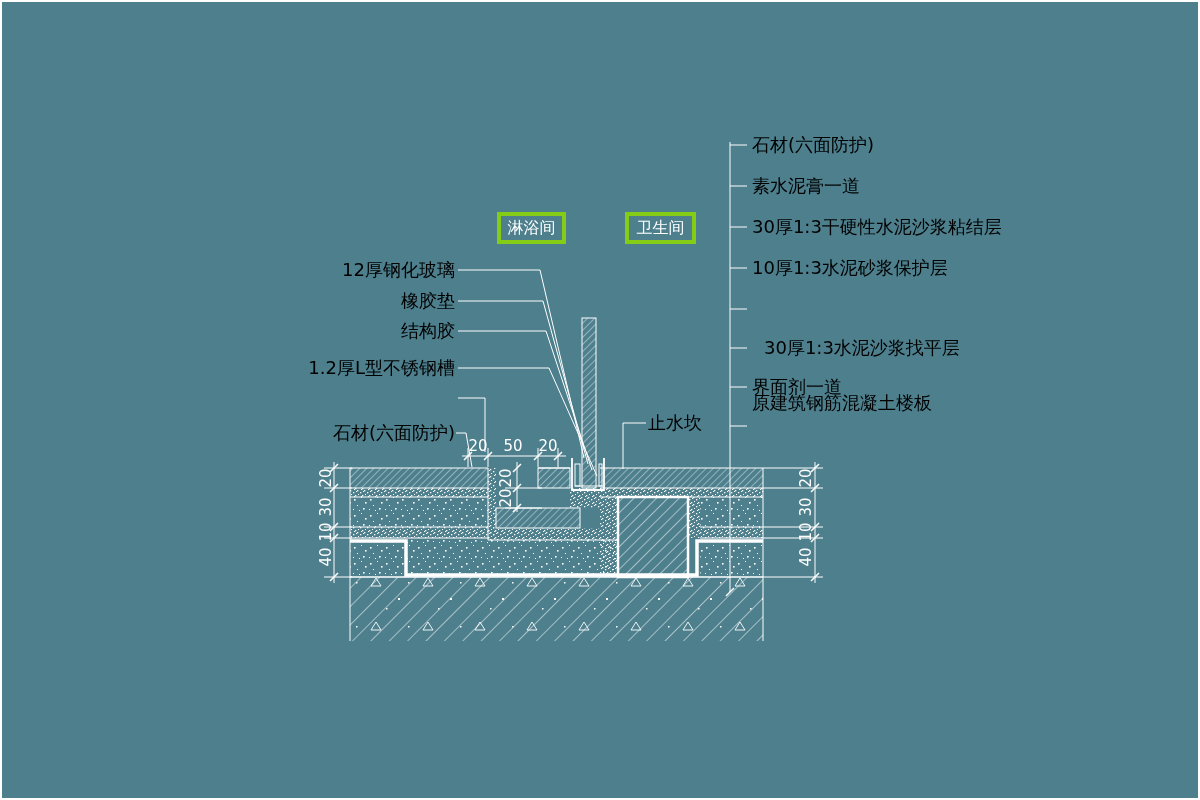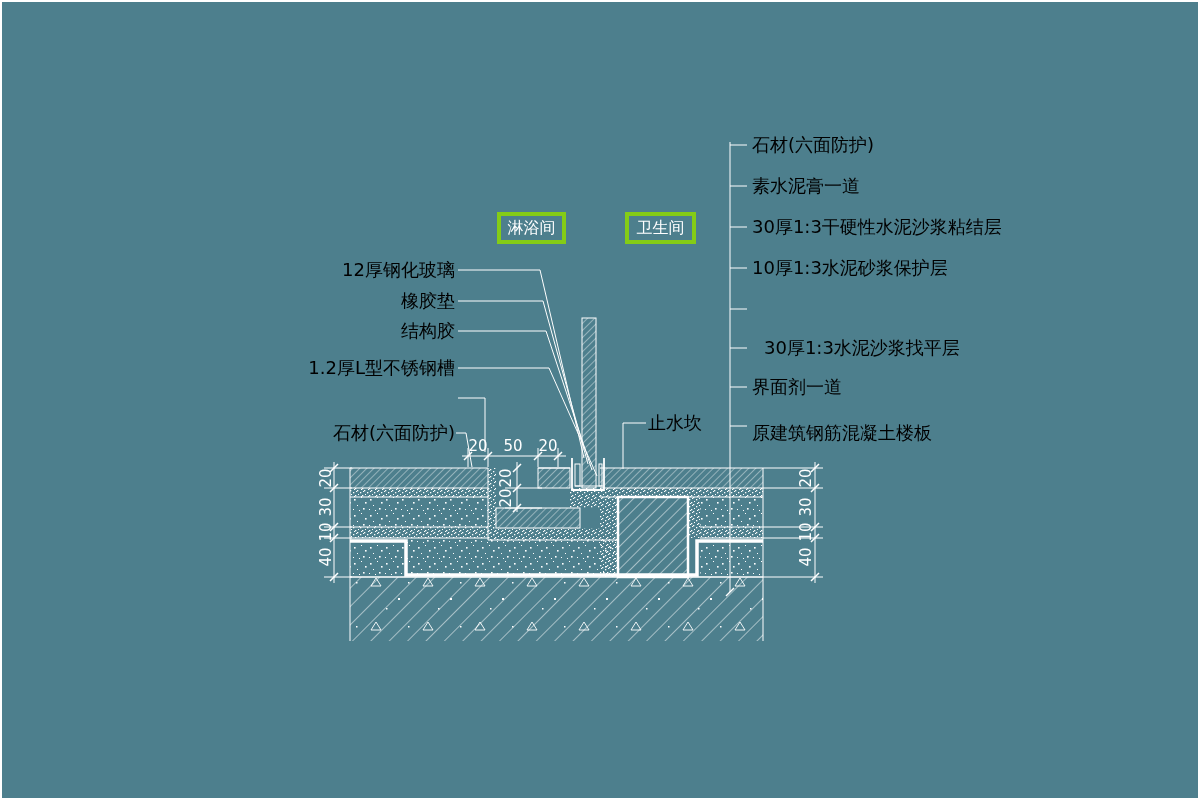--- a/index.html
+++ b/index.html
@@ -164,21 +164,21 @@
   <div class="lbl lbl-r" style="left:195px;top:422px;width:260px;">石材(六面防护)</div>
 
   <div class="lbl" style="left:648px;top:412px;">止水坎</div>
 
   <div class="lbl" style="left:752px;top:134px;">石材(六面防护)</div>
   <div class="lbl" style="left:752px;top:175px;">素水泥膏一道</div>
   <div class="lbl" style="left:752px;top:216px;">30厚1:3干硬性水泥沙浆粘结层</div>
   <div class="lbl" style="left:752px;top:257px;">10厚1:3水泥砂浆保护层</div>
   <div class="lbl" style="left:752px;top:337px;margin-left:12px;">30厚1:3水泥沙浆找平层</div>
   <div class="lbl" style="left:752px;top:376px;">界面剂一道</div>
-  <div class="lbl" style="left:752px;top:422px;text-align:right;">原建筑钢筋混凝土楼板</div>
+  <div class="lbl" style="left:752px;top:392px;text-align:right;">原建筑钢筋混凝土楼板</div>
 
   <div class="dim" style="left:463px;top:438px;">20</div>
   <div class="dim" style="left:498px;top:438px;">50</div>
   <div class="dim" style="left:533px;top:438px;">20</div>
 
   <div class="dim vdim" style="left:491px;top:470px;">20</div>
   <div class="dim vdim" style="left:491px;top:490px;">20</div>
 
   <div class="dim vdim" style="left:311px;top:470px;">20</div>
   <div class="dim vdim" style="left:311px;top:499px;">30</div>

